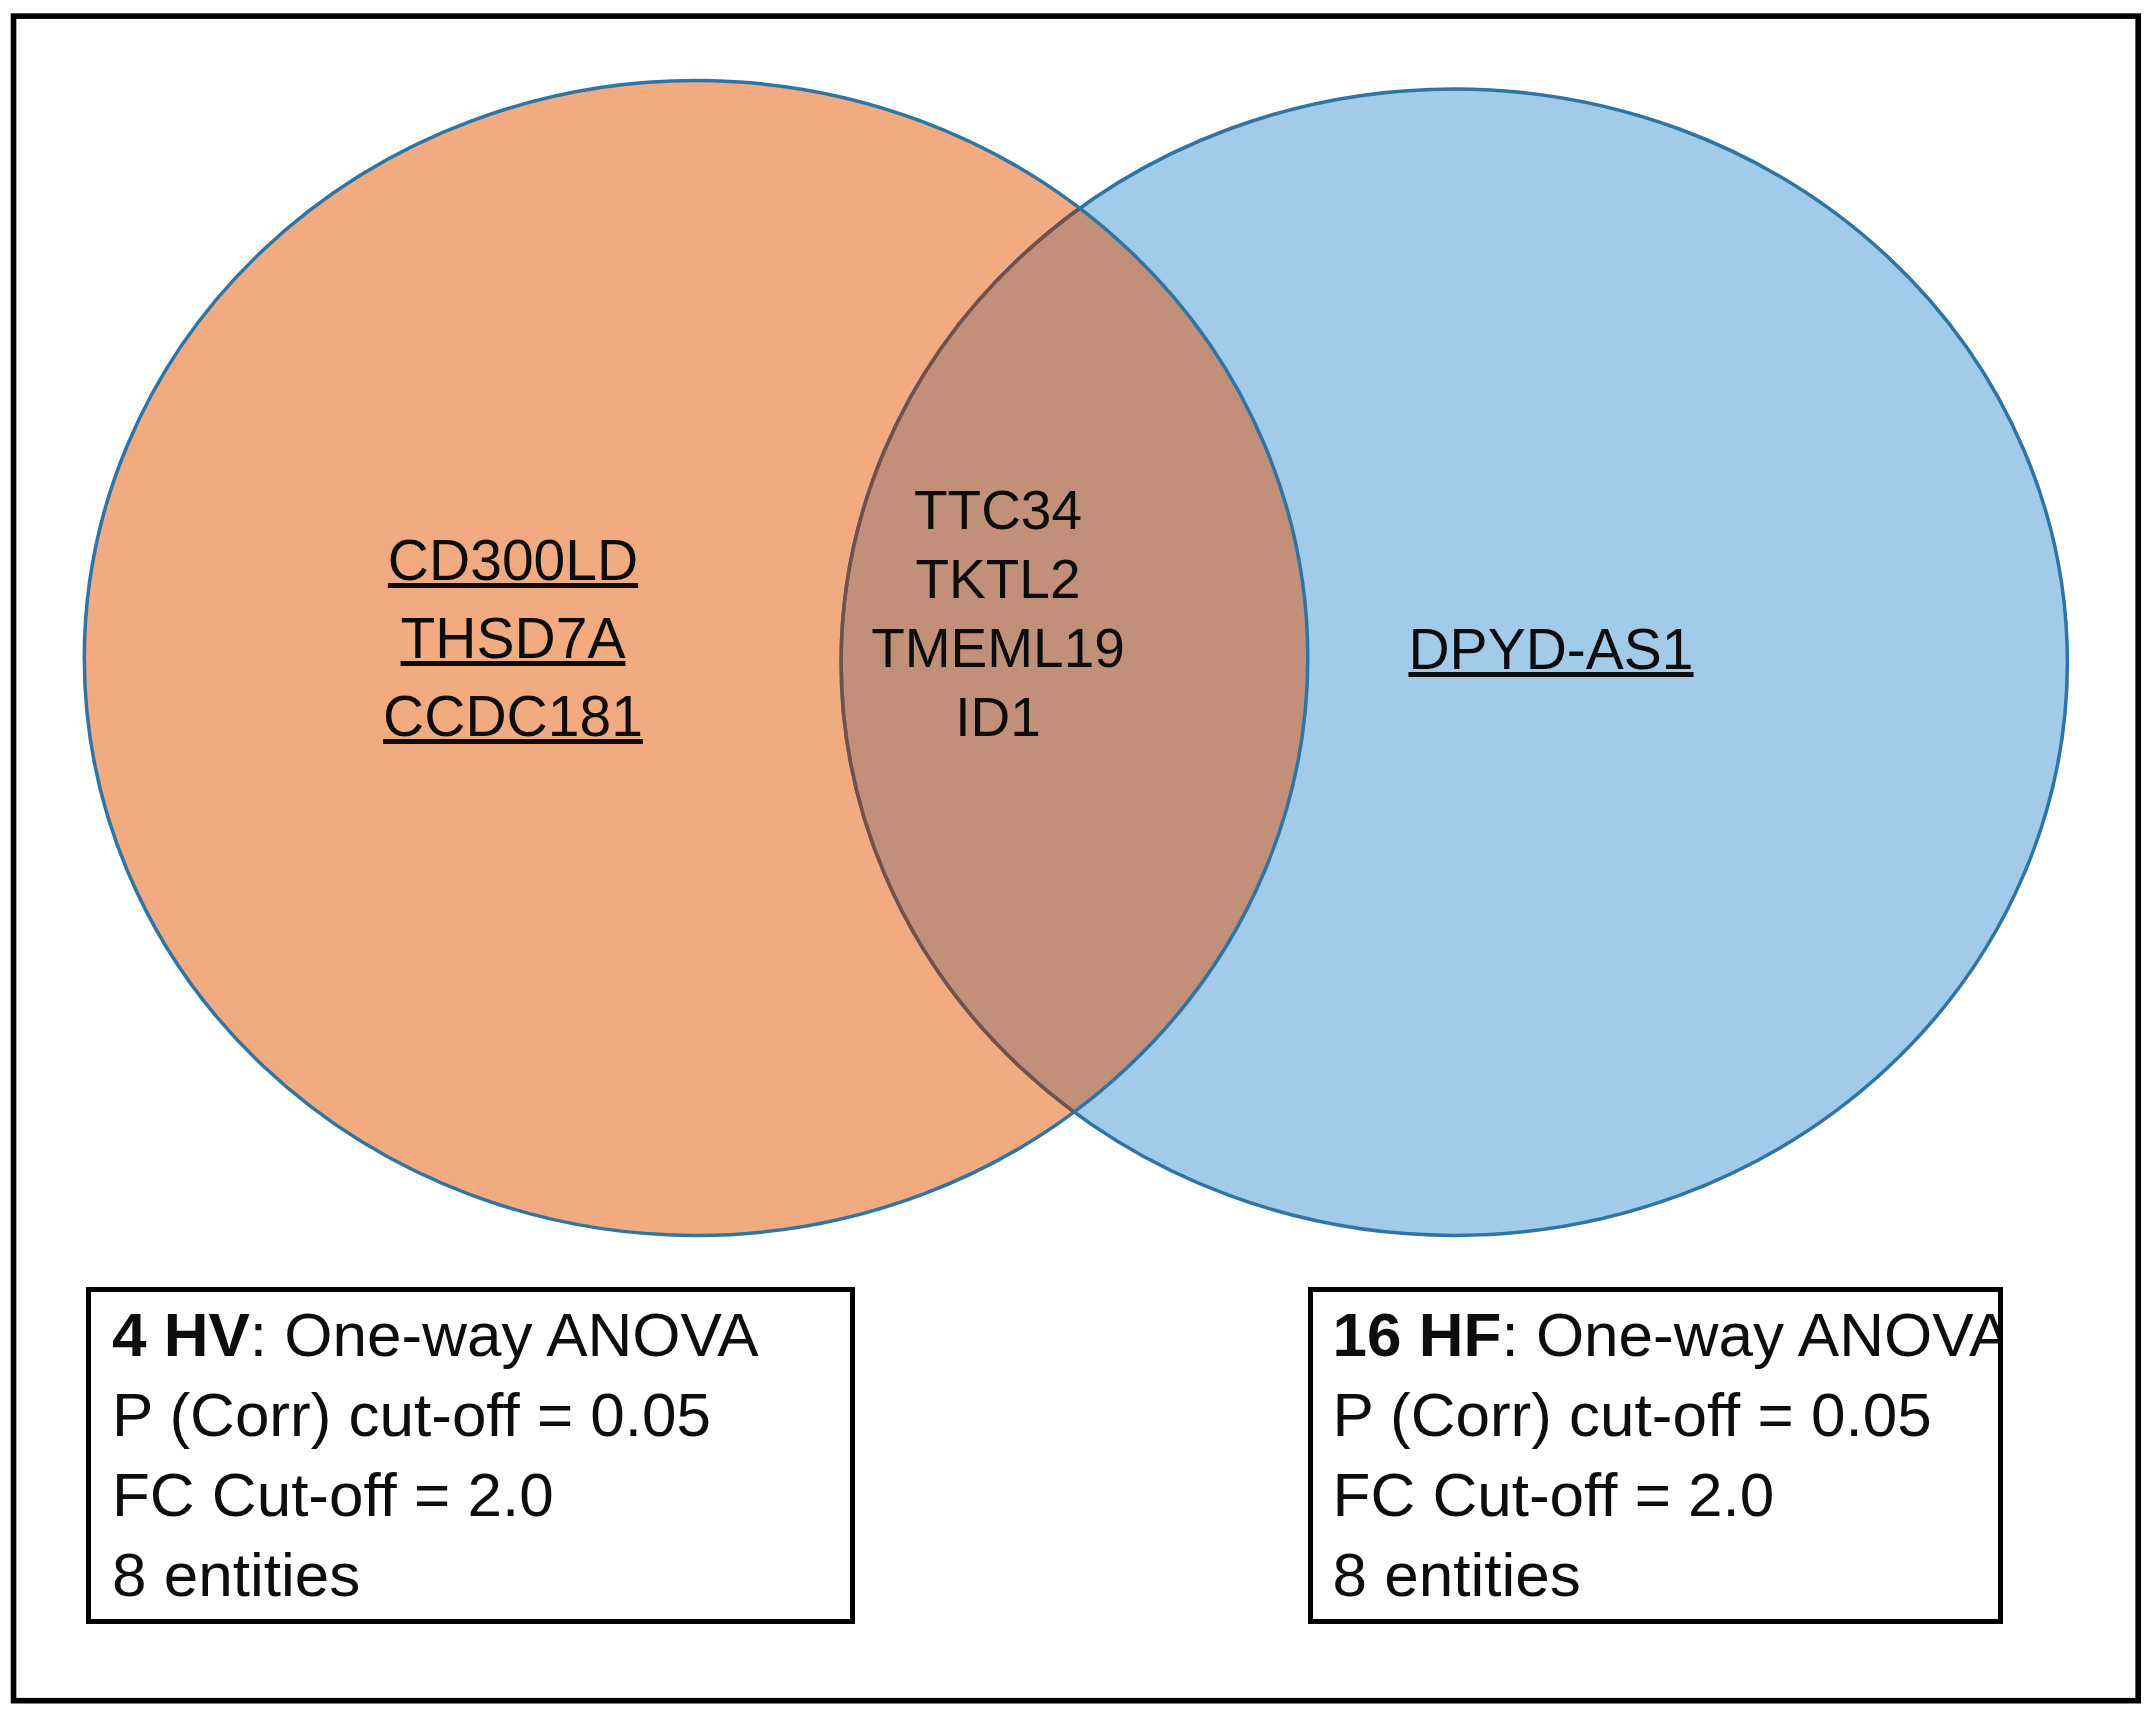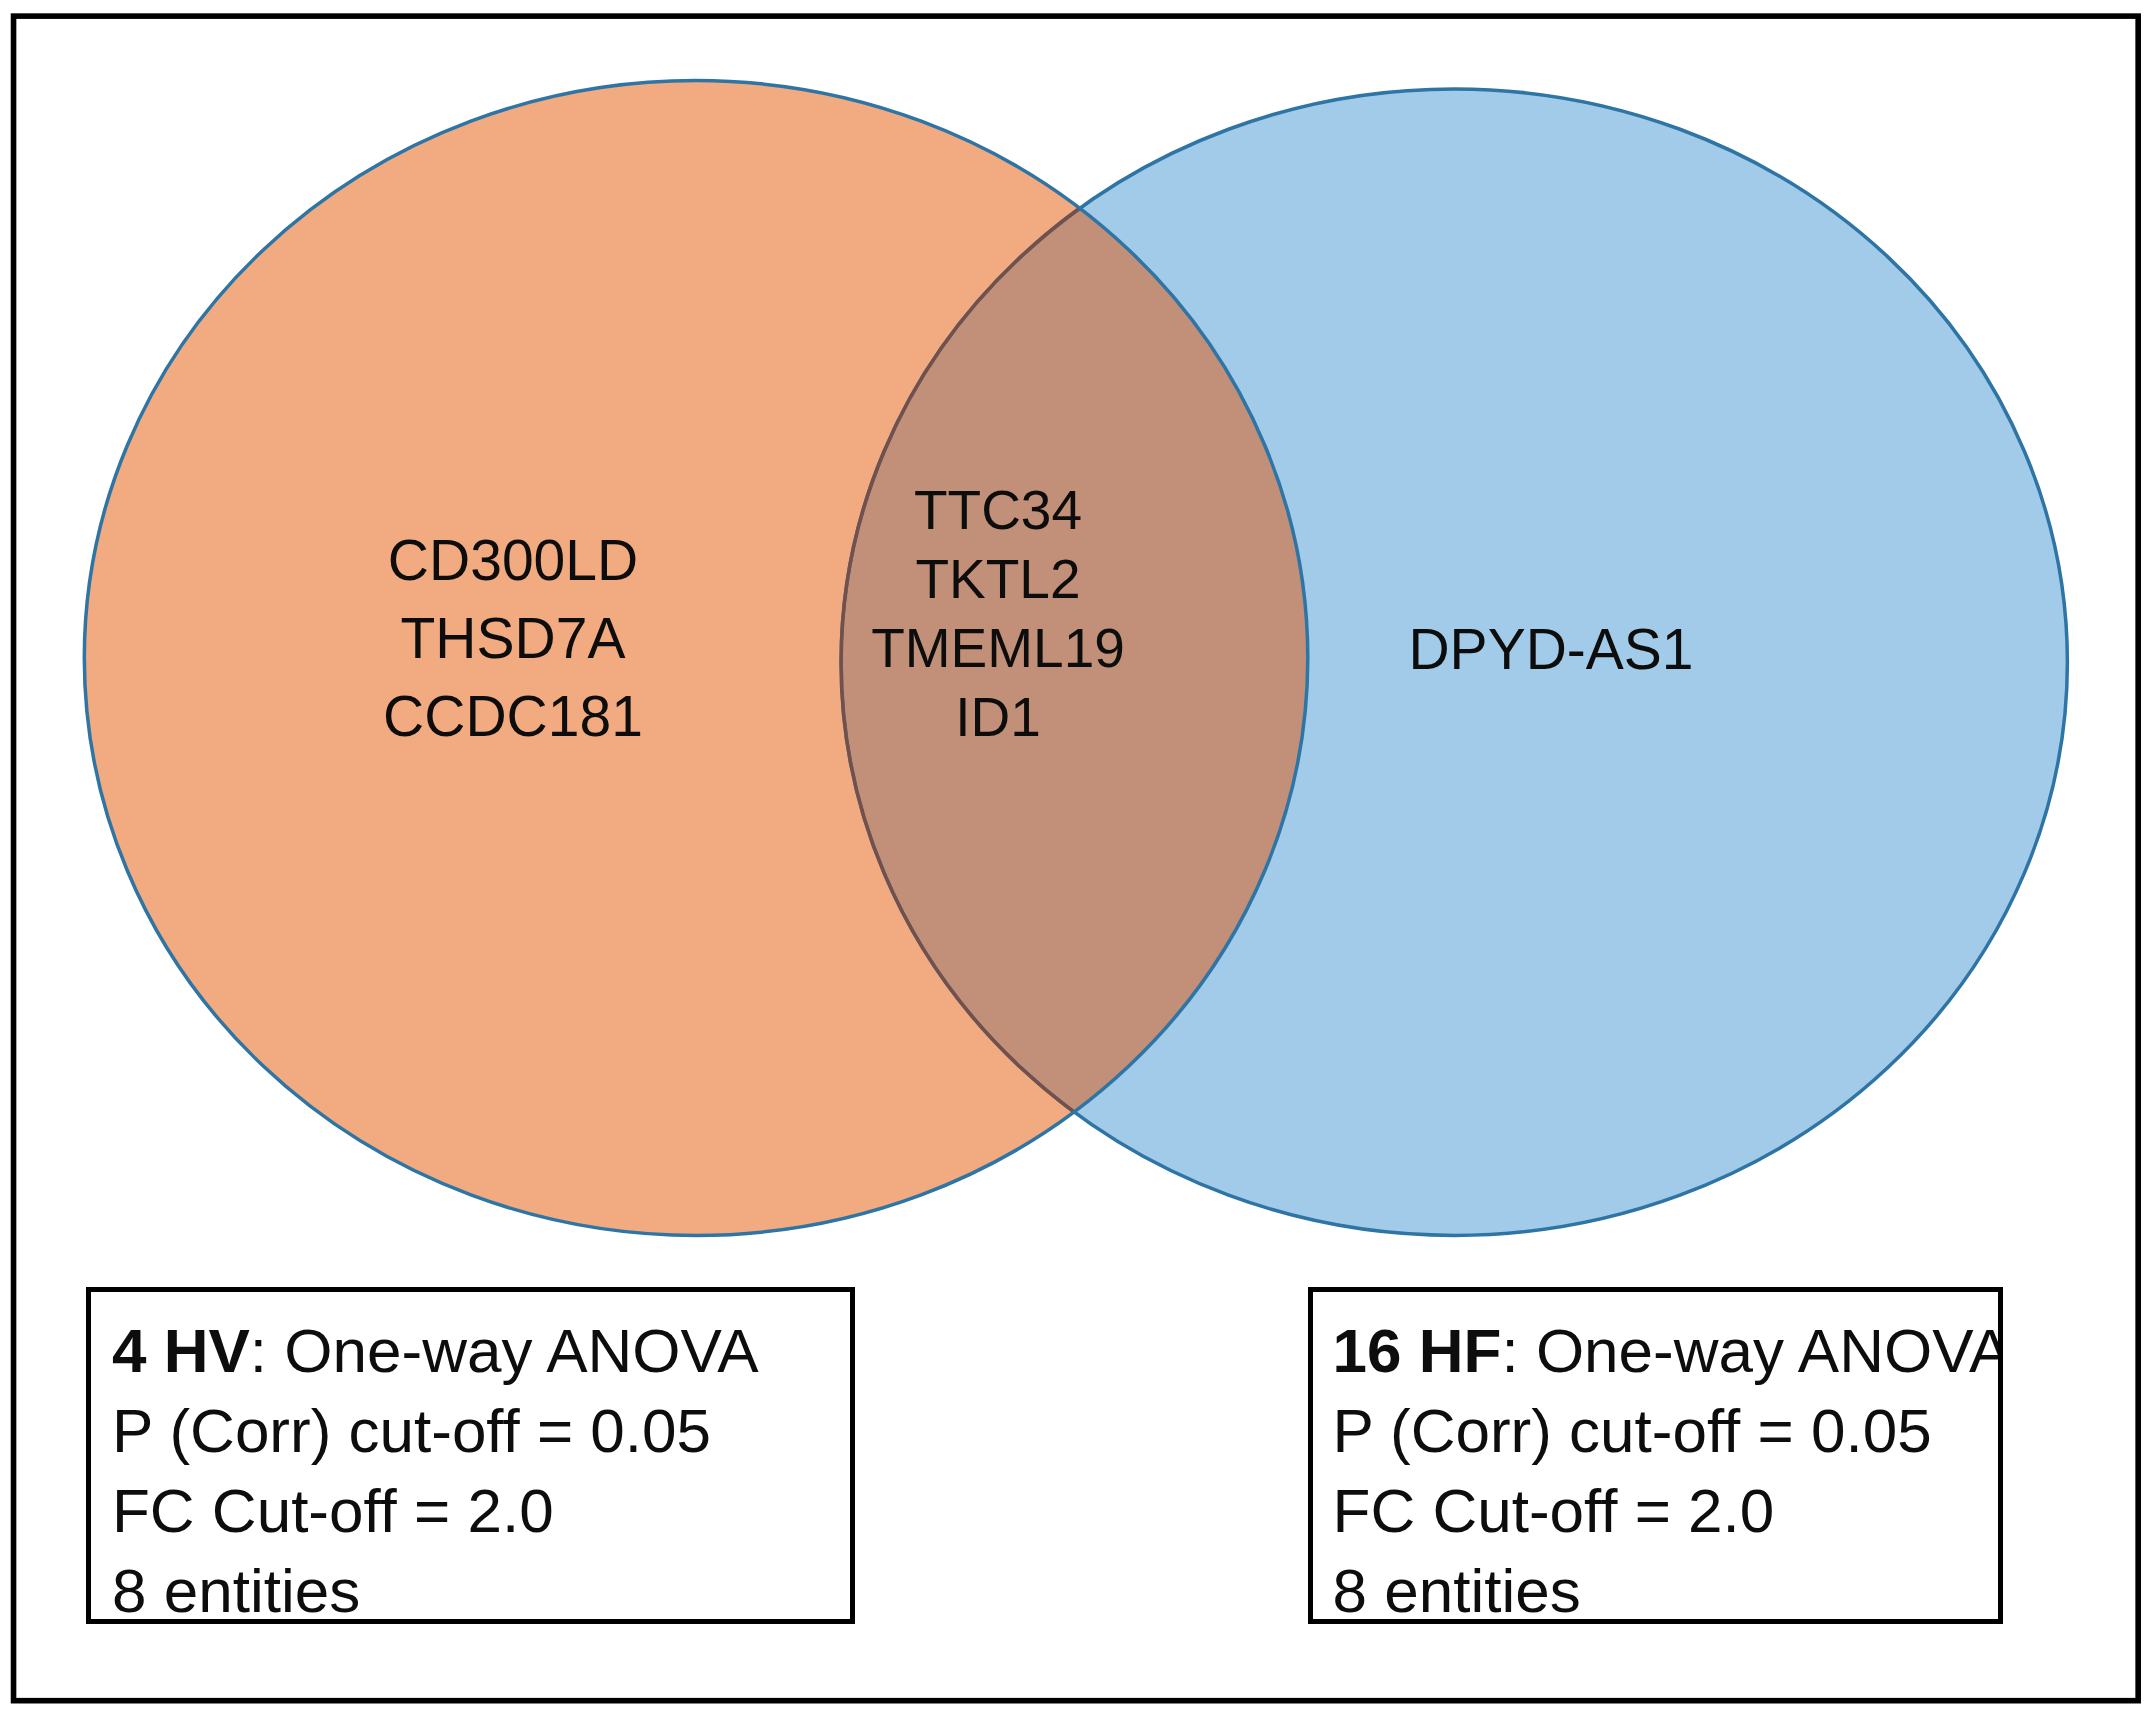--- a/index.html
+++ b/index.html
@@ -25,36 +25,37 @@
   .genes {
     position: absolute;
     transform: translate(-50%, -50%);
     text-align: center;
     color: #0d0d0d;
     white-space: nowrap;
   }
   .genes.side {
     font-size: 57px;
     line-height: 78px;
+    text-decoration: underline;
   }
   .genes.mid {
     font-size: 55px;
     line-height: 69px;
   }
   .infobox {
     position: absolute;
     box-sizing: border-box;
     width: 769px;
     height: 337px;
     border: 5.6px solid #000000;
     background: #ffffff;
     font-size: 62px;
     line-height: 80px;
     color: #0d0d0d;
-    padding: 19px 0 0 21px;
+    padding: 3px 0 0 21px;
     white-space: nowrap;
     overflow: hidden;
   }
   .infobox .b {
     font-weight: 700;
   }
   .box-left  { left: 86px;  top: 1287px; }
   .box-right { left: 1308px; top: 1287px; width: 695px; padding-left: 19.6px; }
 </style>
 </head>

